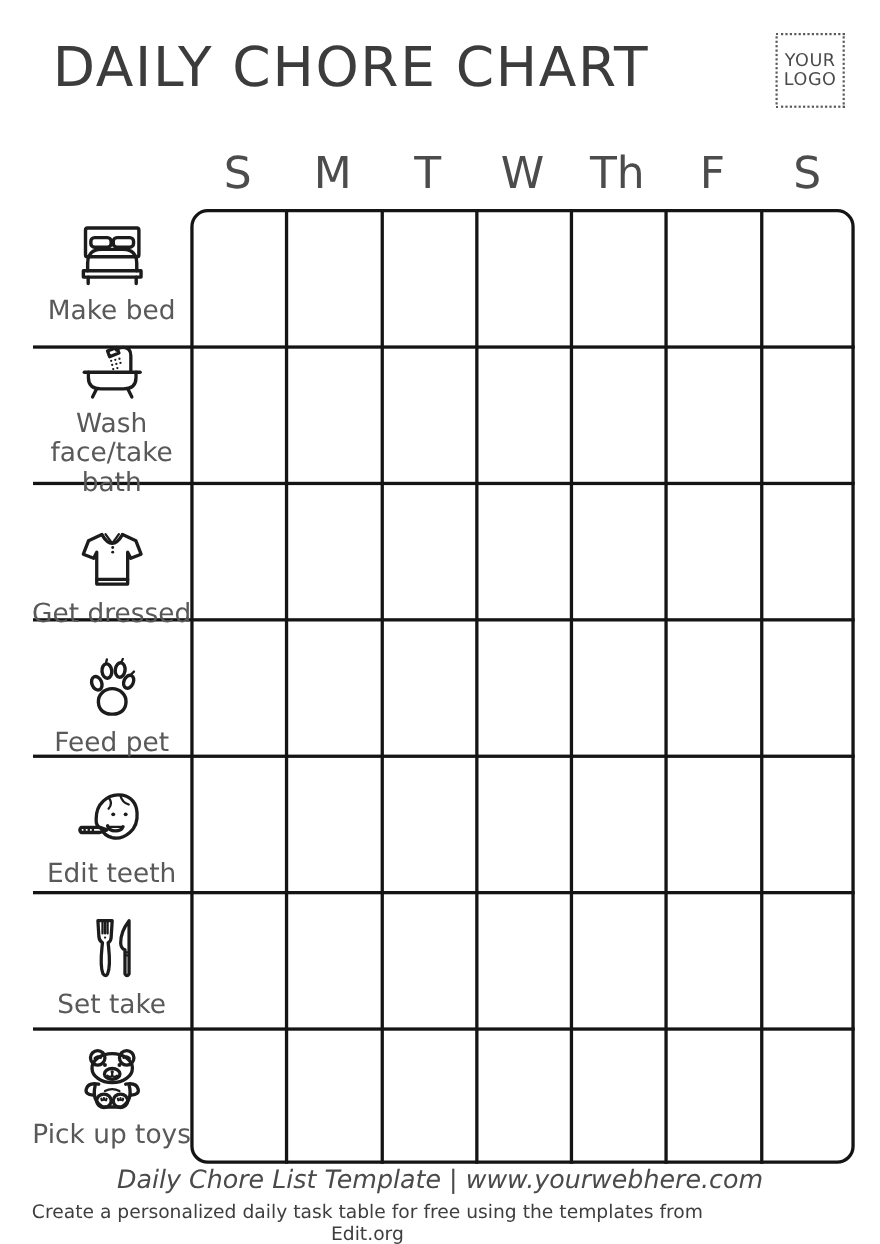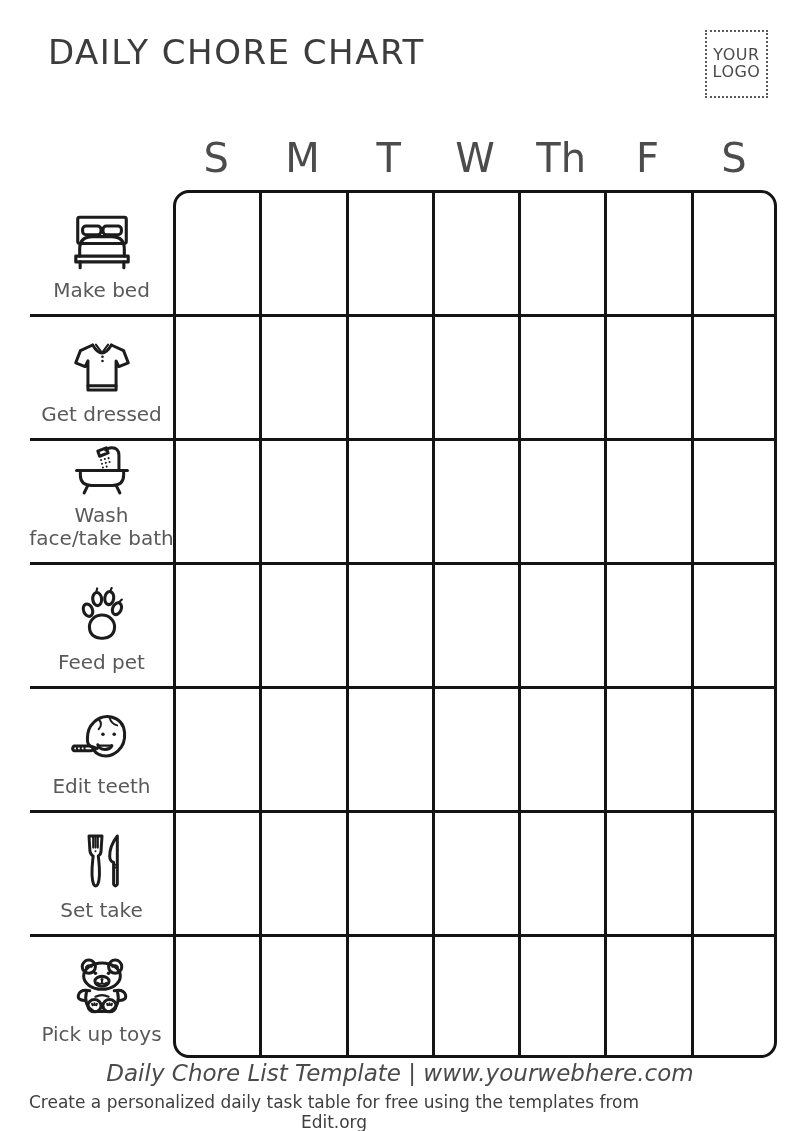--- a/index.html
+++ b/index.html
@@ -6,21 +6,21 @@
   html,body { width:800px; height:1131px; }
   body { font-family:"DejaVu Sans", sans-serif; background:#fff; }
   .page {
     position:relative; width:800px; height:1131px; overflow:hidden;
     background: radial-gradient(150% 130% at 52% 55%, #ffffff 72%, #ededed 100%);
   }
 
   
   .title {
     position:absolute; left:48px; top:32px;
-    font-size:34px; letter-spacing:1.5px; color:#3c3c3c; white-space:nowrap;
+    font-size:50px; letter-spacing:1.5px; color:#3c3c3c; white-space:nowrap;
   }
   .logo-box {
     position:absolute; left:705px; top:30px; width:63px; height:68px;
     border:2px dotted #5a5a5a; display:flex; flex-direction:column;
     align-items:center; justify-content:center; line-height:1.05;
     font-weight:normal; font-size:16px; letter-spacing:.5px; color:#4a4a4a;
     cursor:pointer;
   }
 
   
@@ -45,21 +45,21 @@
     position:absolute; left:0; top:0; width:143px; height:868px;
     display:grid; grid-template-rows:repeat(7,1fr);
   }
   .chore {
     display:flex; flex-direction:column; align-items:center;
     justify-content:flex-end; padding-bottom:13px;
   }
   .chore svg { margin-bottom:8px; }
   .chore .label {
     width:152px; margin:0 -5px; text-align:center;
-    font-size:20px; line-height:1.12; color:#595959;
+    font-size:24px; line-height:1.12; color:#595959;
   }
 
   .cells {
     position:absolute; left:143px; top:0; width:604px; height:868px;
     display:grid; grid-template-columns:repeat(7,1fr); grid-template-rows:repeat(7,1fr);
   }
   .cell { cursor:pointer; }
 
   
   svg.icon { stroke:#1c1c1c; fill:none; stroke-width:3.2; stroke-linecap:round; stroke-linejoin:round; }
@@ -121,32 +121,20 @@
       <div class="chore">
         <svg class="icon" width="66" height="57" viewBox="0 0 68 58">
           <rect x="9" y="3" width="50" height="27" rx="2"></rect>
           <rect x="14" y="12" width="19" height="9" rx="3.5"></rect>
           <rect x="35" y="12" width="19" height="9" rx="3.5"></rect>
           <path d="M11 43 V36 Q11 23 24 23 H44 Q57 23 57 36 V43"></path>
           <rect x="7" y="43" width="54" height="6"></rect>
           <path d="M11.5 49 V55 M56.5 49 V55"></path>
         </svg>
         <div class="label">Make bed</div>
-      </div>
-
-      <div class="chore">
-        <svg class="icon" width="60" height="55" viewBox="0 0 64 58">
-          <path d="M22 5 L9 11 L4 24 L14 28 L17 22 V53 H47 V22 L50 28 L60 24 L55 11 L42 5"></path>
-          <path d="M22 5 Q27 13.5 32 13.5 Q37 13.5 42 5"></path>
-          <path class="thin" d="M25.5 4.5 L32 13.5 L38.5 4.5"></path>
-          <circle class="fill" cx="32.5" cy="17.5" r="1.4"></circle>
-          <circle class="fill" cx="32.5" cy="22" r="1.4"></circle>
-          <line x1="17" y1="48.5" x2="47" y2="48.5"></line>
-        </svg>
-        <div class="label">Get dressed</div>
       </div>
 
       <div class="chore">
         <svg class="icon" width="64" height="55" viewBox="0 0 68 58">
           <line x1="7" y1="31" x2="61" y2="31"></line>
           <path d="M11 31 V36 Q11 47 23 47 H45 Q57 47 57 36 V31"></path>
           <path d="M19 47 L15 55 M49 47 L53 55"></path>
           <path d="M52 31 V15 Q52 7 44.5 7 Q40 7 38 9.5"></path>
           <path d="M29.5 10.5 L38.5 7 L40.5 12.5 L31.5 16 Z"></path>
           <g class="fill">
@@ -154,20 +142,32 @@
               <circle cx="37" cy="19" r="1.1"></circle>
               <circle cx="41" cy="18" r="1.1"></circle>
             <circle cx="34" cy="24" r="1.1"></circle>
               <circle cx="38" cy="23" r="1.1"></circle>
               <circle cx="42" cy="22" r="1.1"></circle>
             <circle cx="35" cy="28" r="1.1"></circle>
               <circle cx="39" cy="27" r="1.1"></circle>
           </g>
         </svg>
         <div class="label">Wash face/take bath</div>
+      </div>
+
+      <div class="chore">
+        <svg class="icon" width="60" height="55" viewBox="0 0 64 58">
+          <path d="M22 5 L9 11 L4 24 L14 28 L17 22 V53 H47 V22 L50 28 L60 24 L55 11 L42 5"></path>
+          <path d="M22 5 Q27 13.5 32 13.5 Q37 13.5 42 5"></path>
+          <path class="thin" d="M25.5 4.5 L32 13.5 L38.5 4.5"></path>
+          <circle class="fill" cx="32.5" cy="17.5" r="1.4"></circle>
+          <circle class="fill" cx="32.5" cy="22" r="1.4"></circle>
+          <line x1="17" y1="48.5" x2="47" y2="48.5"></line>
+        </svg>
+        <div class="label">Get dressed</div>
       </div>
 
       <div class="chore">
         <svg class="icon" width="58" height="56" viewBox="0 0 60 58">
           <path d="M30 29 C37.5 29 43.5 35 43 42 C42.5 49.5 37 53.5 30 53 C23 53.5 17.5 49.5 17 42 C16.5 35 22.5 29 30 29 Z"></path>
           <ellipse cx="15.5" cy="24" rx="4.6" ry="6.6" transform="rotate(-22 15.5 24)"></ellipse>
           <ellipse cx="25" cy="12.5" rx="4.6" ry="6.8" transform="rotate(-6 25 12.5)"></ellipse>
           <ellipse cx="37.5" cy="11.5" rx="4.6" ry="6.8" transform="rotate(8 37.5 11.5)"></ellipse>
           <ellipse cx="45.5" cy="22.5" rx="4.4" ry="6.4" transform="rotate(24 45.5 22.5)"></ellipse>
           <path class="thin" d="M24 5.5 L25 1.5 M38.5 4.5 L40 1 M47.5 16 L50.5 13"></path>

